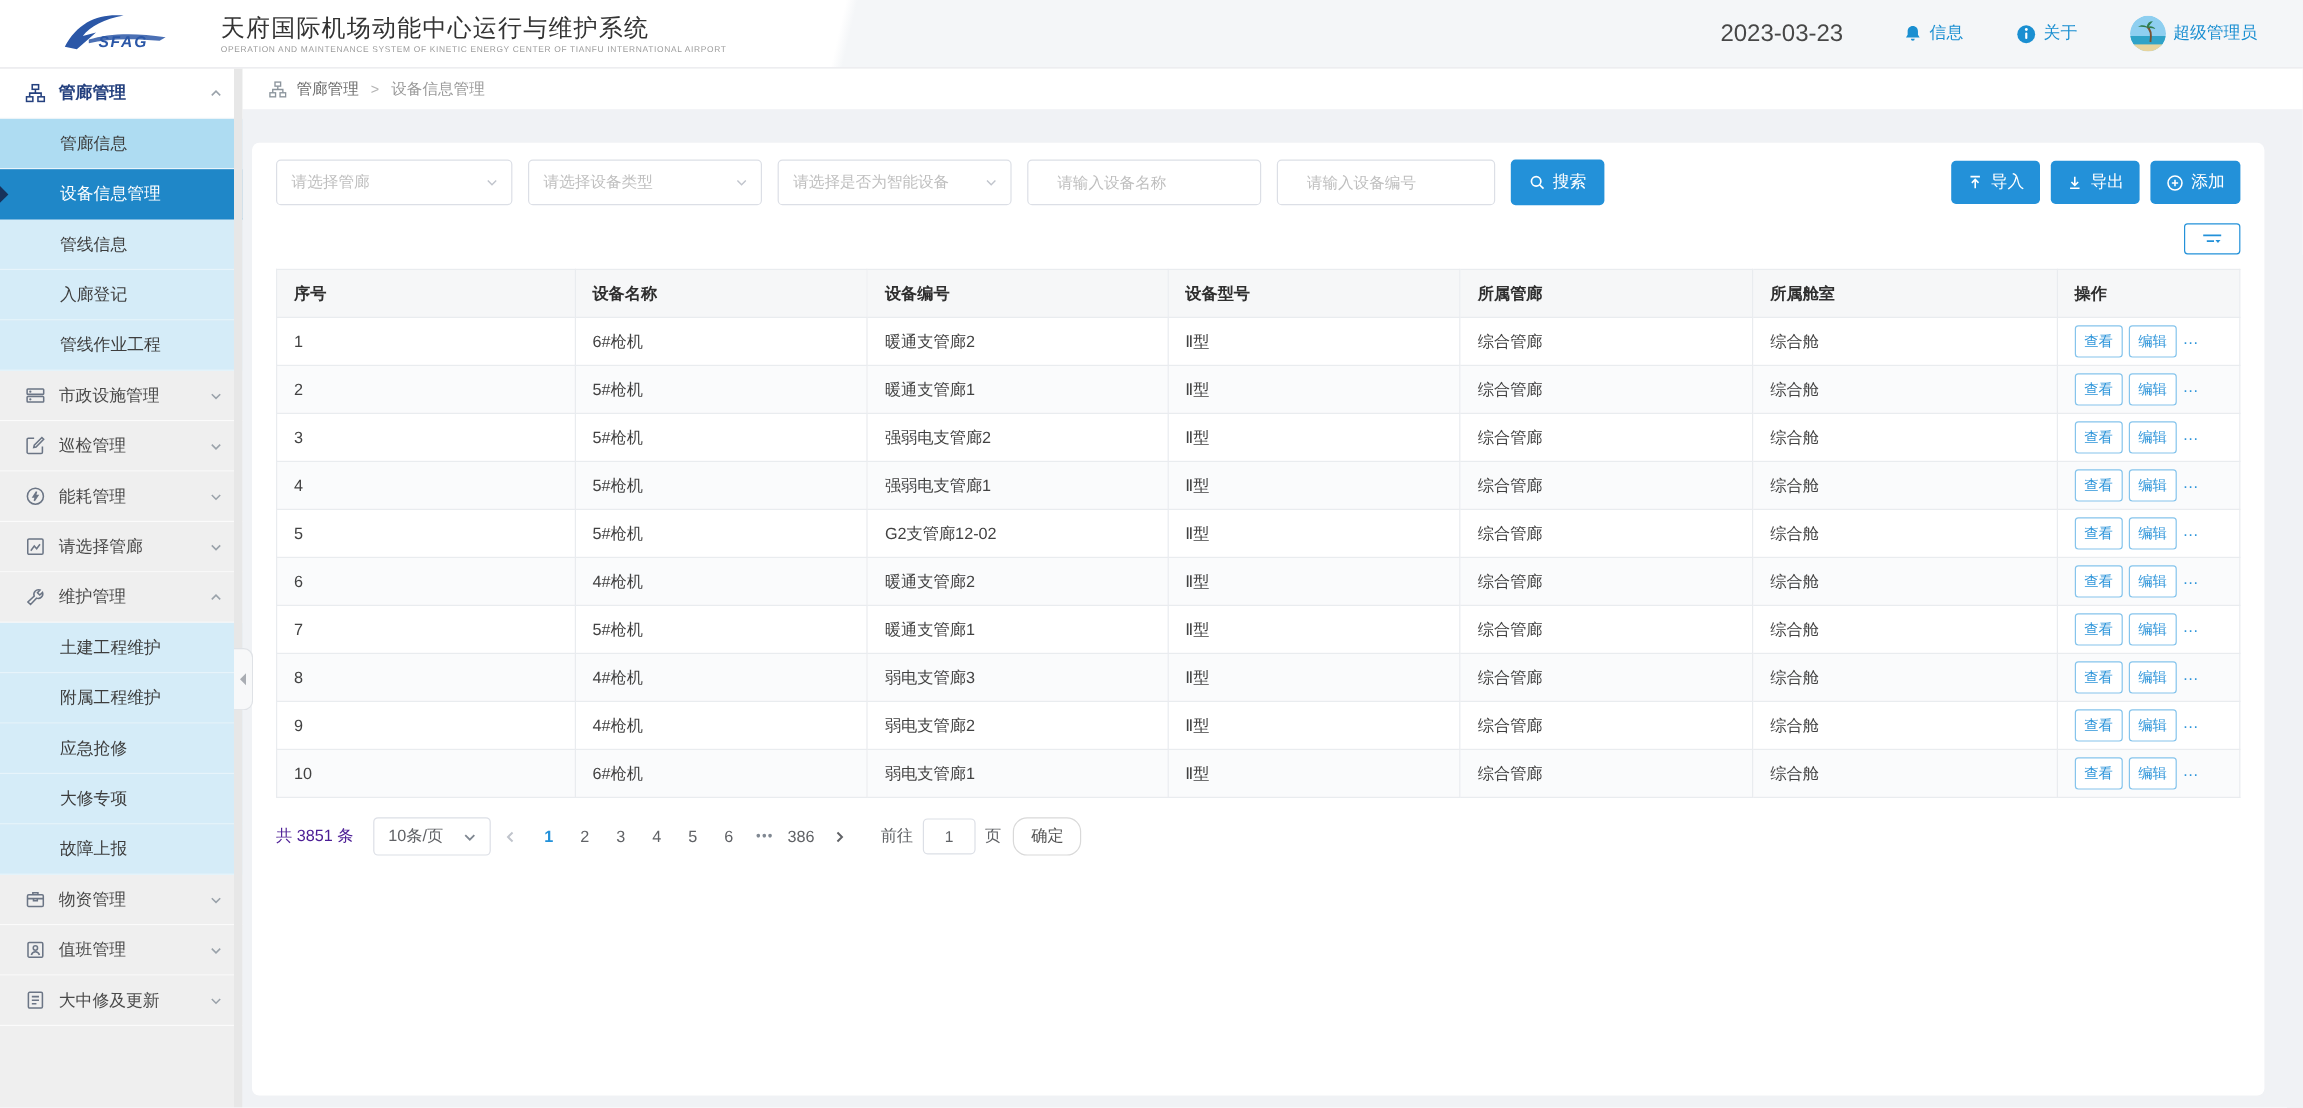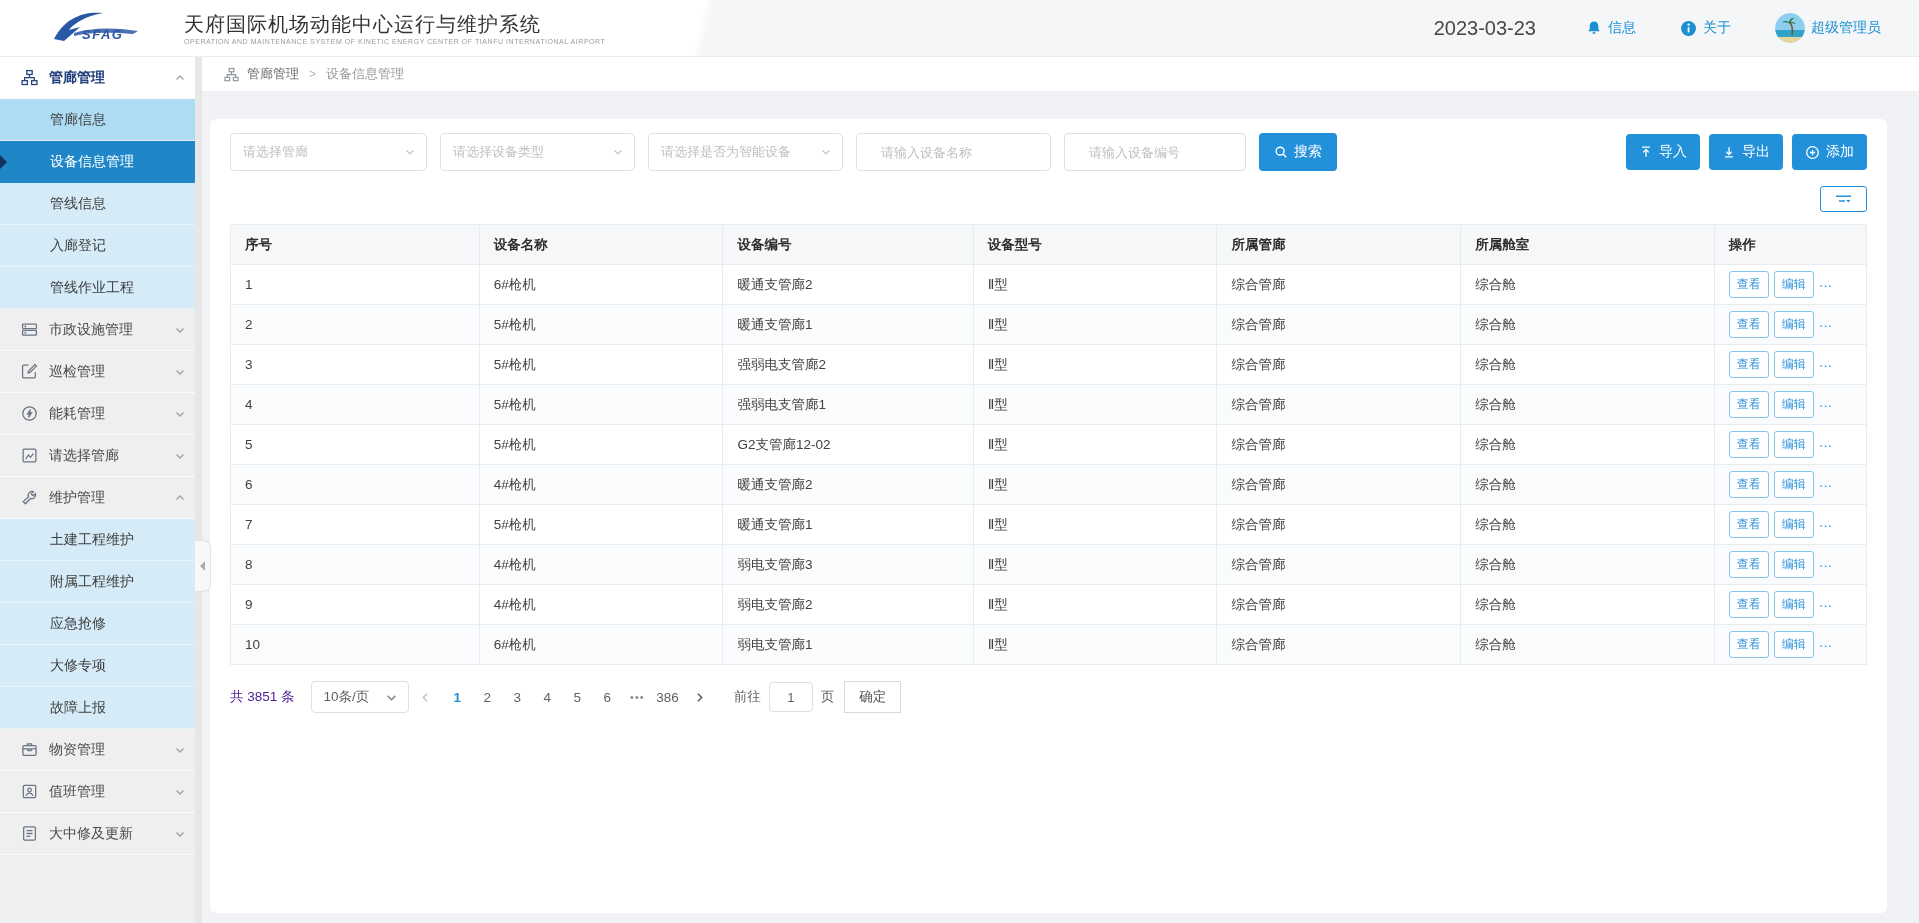--- a/index.html
+++ b/index.html
@@ -96,21 +96,21 @@
   .pg-arrow.prev{color:#c0c4cc}
   .pg-arrow.next{color:#606266}
   .pg-pages{display:flex;align-items:center}
   .pg-num{min-width:30px;text-align:center;padding:0 4px;cursor:pointer;color:#606266}
   .pg-num.active{color:#2391d9;font-weight:bold}
   .pg-num.ellipsis{letter-spacing:1px;color:#808892;font-size:11px}
   .goto-label{margin-left:18px}
   .goto-input{width:44px;height:30px;border:1px solid #dcdfe6;border-radius:4px;text-align:center;
     font-size:13px;color:#606266;margin:0 8px;outline:none}
   .confirm-btn{height:32px;padding:0 14px;margin-left:10px;background:#fff;border:1px solid #d9d9d9;
-    border-radius:0;color:#555;font-size:13.5px;cursor:pointer;font-family:inherit}
+    border-radius:12px;color:#555;font-size:13.5px;cursor:pointer;font-family:inherit}
 </style>
 </head>
 <body>
 
 <div class="app">
 
   <header class="topbar">
     <div class="logo">
       <svg width="96" height="40" viewBox="0 0 96 40">
         <path d="M8 31C19 10 37 3 57 5 41 8 29 14 23 22l11-3-16 14z" fill="#2b57a7"></path>

